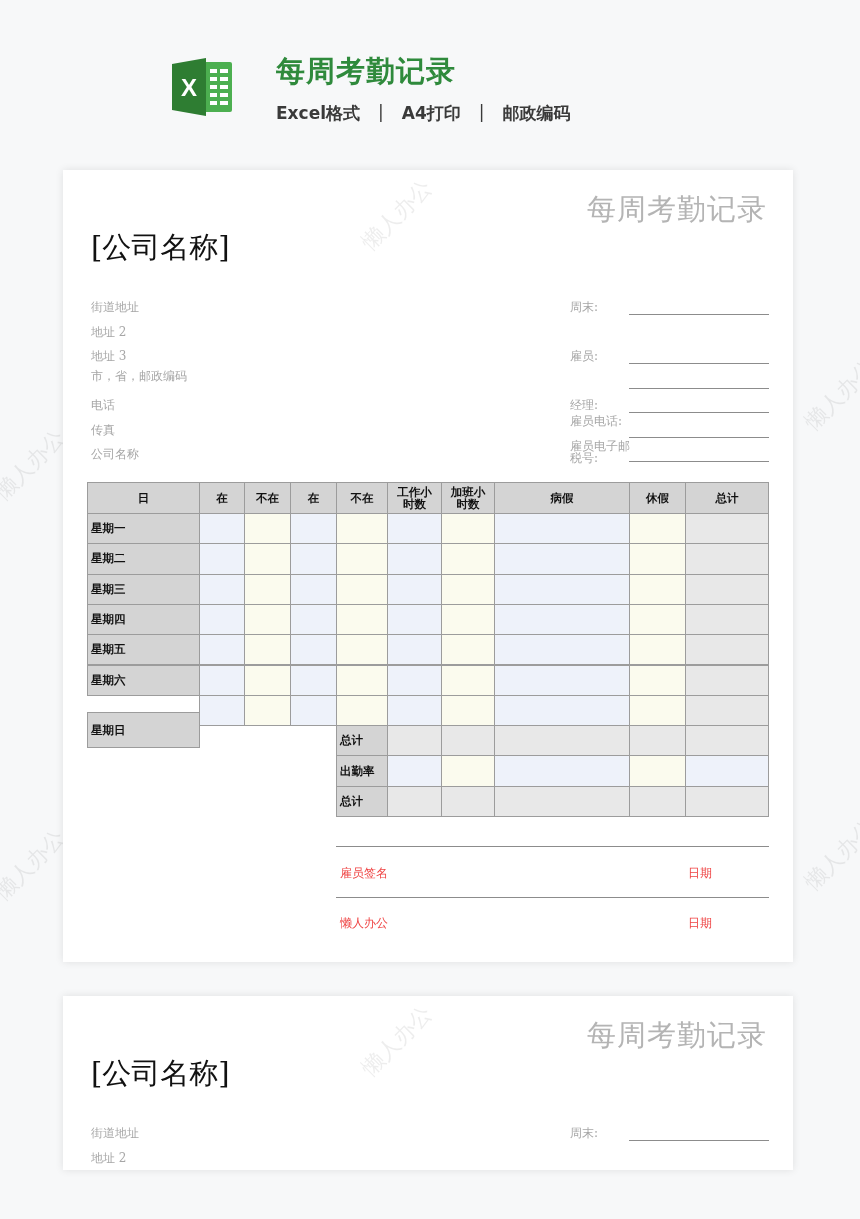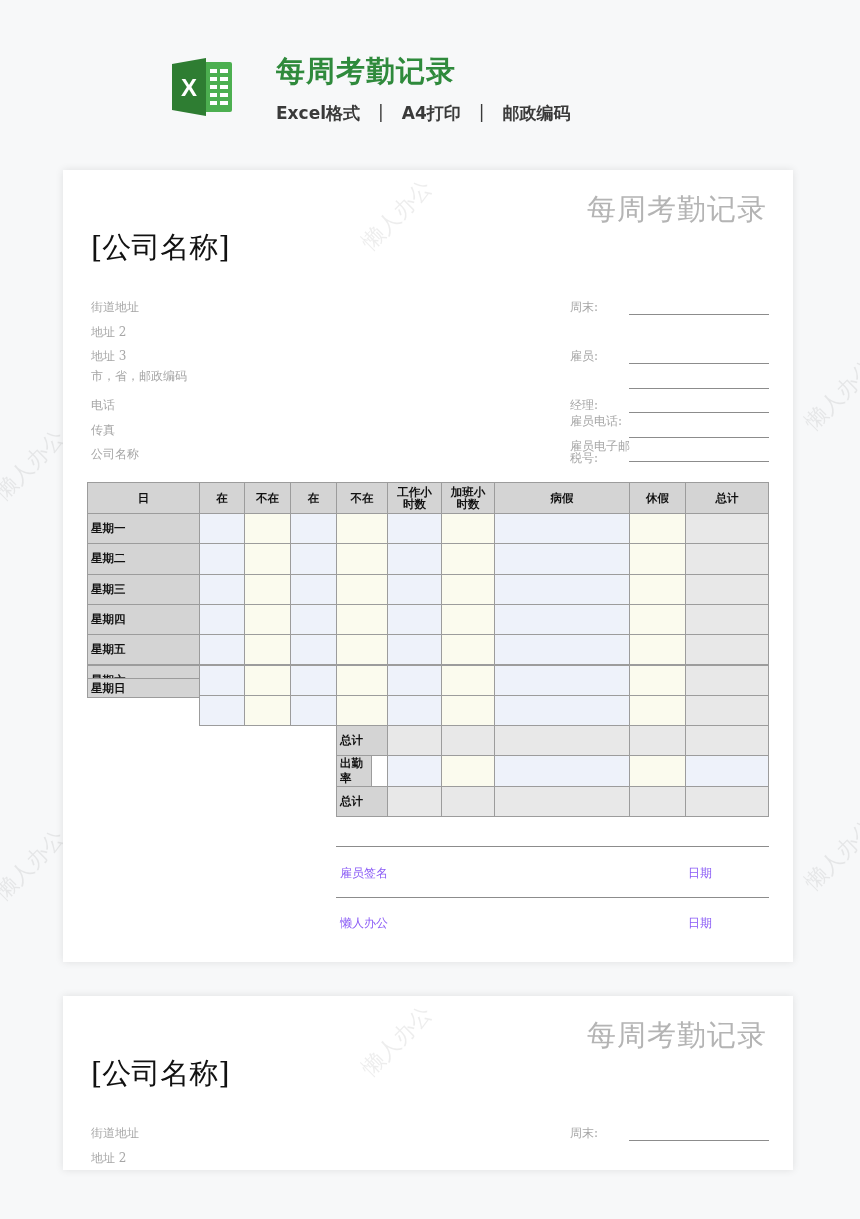--- a/index.html
+++ b/index.html
@@ -28,21 +28,21 @@
   
   .grid { position: absolute; left: 24px; top: 312px; }
   .cell { position: absolute; border: 1px solid #9c9c9c; font-size: 11.5px; font-weight: bold; color: #111; display: flex; align-items: center; overflow: hidden; }
   .hd { background: #d4d4d4; justify-content: center; text-align: center; line-height: 12px; }
   .rowlab { background: #d4d4d4; padding-left: 3px; }
   .blue { background: #eef2fa; }
   .yel { background: #fbfbee; }
   .gray { background: #e8e8e8; }
 
   .sig-line { position: absolute; left: 273px; width: 433px; border-bottom: 1px solid #8c8c8c; }
-  .sig-label { position: absolute; font-family: Liberation Sans, sans-serif; font-size: 12px; color: #8b5cf6; }
+  .sig-label { position: absolute; font-family: Liberation Sans, sans-serif; font-size: 12px; color: #ef4444; }
 
   .wm { position: absolute; font-family: "DejaVu Serif", "Liberation Serif", serif; font-size: 22px; color: rgba(0,0,0,0.07); transform: rotate(-45deg); white-space: nowrap; pointer-events: none; }
 </style>
 </head>
 <body>
 
 <div class="banner">
   <svg class="xl-icon" viewBox="0 0 62 62">
     <rect x="22" y="6" width="38" height="50" rx="2" fill="#4caf50"></rect>
     <g fill="#ffffff">
@@ -173,37 +173,37 @@
       <div class="cell rowlab" style="left: 0px; top: 182.5px; width: 113px; height: 31.3px;">星期六</div>
       <div class="cell blue" style="left: 112px; top: 182.5px; width: 46px; height: 31.3px;"></div>
       <div class="cell yel" style="left: 157px; top: 182.5px; width: 47px; height: 31.3px;"></div>
       <div class="cell blue" style="left: 203px; top: 182.5px; width: 47px; height: 31.3px;"></div>
       <div class="cell yel" style="left: 249px; top: 182.5px; width: 52px; height: 31.3px;"></div>
       <div class="cell blue" style="left: 300px; top: 182.5px; width: 55px; height: 31.3px;"></div>
       <div class="cell yel" style="left: 354px; top: 182.5px; width: 54px; height: 31.3px;"></div>
       <div class="cell blue" style="left: 407px; top: 182.5px; width: 136px; height: 31.3px;"></div>
       <div class="cell yel" style="left: 542px; top: 182.5px; width: 57px; height: 31.3px;"></div>
       <div class="cell gray" style="left: 598px; top: 182.5px; width: 84px; height: 31.3px;"></div>
-      <div class="cell rowlab" style="left: 0px; top: 196px; width: 113px; height: 20px;">星期日</div>
+      <div class="cell rowlab" style="left: 0px; top: 230px; width: 113px; height: 36px;">星期日</div>
       <div class="cell blue" style="left: 112px; top: 212.8px; width: 46px; height: 31.3px;"></div>
       <div class="cell yel" style="left: 157px; top: 212.8px; width: 47px; height: 31.3px;"></div>
       <div class="cell blue" style="left: 203px; top: 212.8px; width: 47px; height: 31.3px;"></div>
       <div class="cell yel" style="left: 249px; top: 212.8px; width: 52px; height: 31.3px;"></div>
       <div class="cell blue" style="left: 300px; top: 212.8px; width: 55px; height: 31.3px;"></div>
       <div class="cell yel" style="left: 354px; top: 212.8px; width: 54px; height: 31.3px;"></div>
       <div class="cell blue" style="left: 407px; top: 212.8px; width: 136px; height: 31.3px;"></div>
       <div class="cell yel" style="left: 542px; top: 212.8px; width: 57px; height: 31.3px;"></div>
       <div class="cell gray" style="left: 598px; top: 212.8px; width: 84px; height: 31.3px;"></div>
       <div class="cell rowlab" style="left: 249px; top: 243.1px; width: 52px; height: 31.3px;">总计</div>
       <div class="cell gray" style="left: 300px; top: 243.1px; width: 55px; height: 31.3px;"></div>
       <div class="cell gray" style="left: 354px; top: 243.1px; width: 54px; height: 31.3px;"></div>
       <div class="cell gray" style="left: 407px; top: 243.1px; width: 136px; height: 31.3px;"></div>
       <div class="cell gray" style="left: 542px; top: 243.1px; width: 57px; height: 31.3px;"></div>
       <div class="cell gray" style="left: 598px; top: 243.1px; width: 84px; height: 31.3px;"></div>
-      <div class="cell rowlab" style="left: 249px; top: 273.4px; width: 36px; height: 31.3px;">出勤率</div>
+      <div class="cell rowlab" style="left: 249px; top: 273.4px; width: 52px; height: 31.3px;">出勤率</div>
       <div class="cell blue" style="left: 300px; top: 273.4px; width: 55px; height: 31.3px;"></div>
       <div class="cell yel" style="left: 354px; top: 273.4px; width: 54px; height: 31.3px;"></div>
       <div class="cell blue" style="left: 407px; top: 273.4px; width: 136px; height: 31.3px;"></div>
       <div class="cell yel" style="left: 542px; top: 273.4px; width: 57px; height: 31.3px;"></div>
       <div class="cell blue" style="left: 598px; top: 273.4px; width: 84px; height: 31.3px;"></div>
       <div class="cell rowlab" style="left: 249px; top: 303.7px; width: 52px; height: 31.3px;">总计</div>
       <div class="cell gray" style="left: 300px; top: 303.7px; width: 55px; height: 31.3px;"></div>
       <div class="cell gray" style="left: 354px; top: 303.7px; width: 54px; height: 31.3px;"></div>
       <div class="cell gray" style="left: 407px; top: 303.7px; width: 136px; height: 31.3px;"></div>
       <div class="cell gray" style="left: 542px; top: 303.7px; width: 57px; height: 31.3px;"></div>

